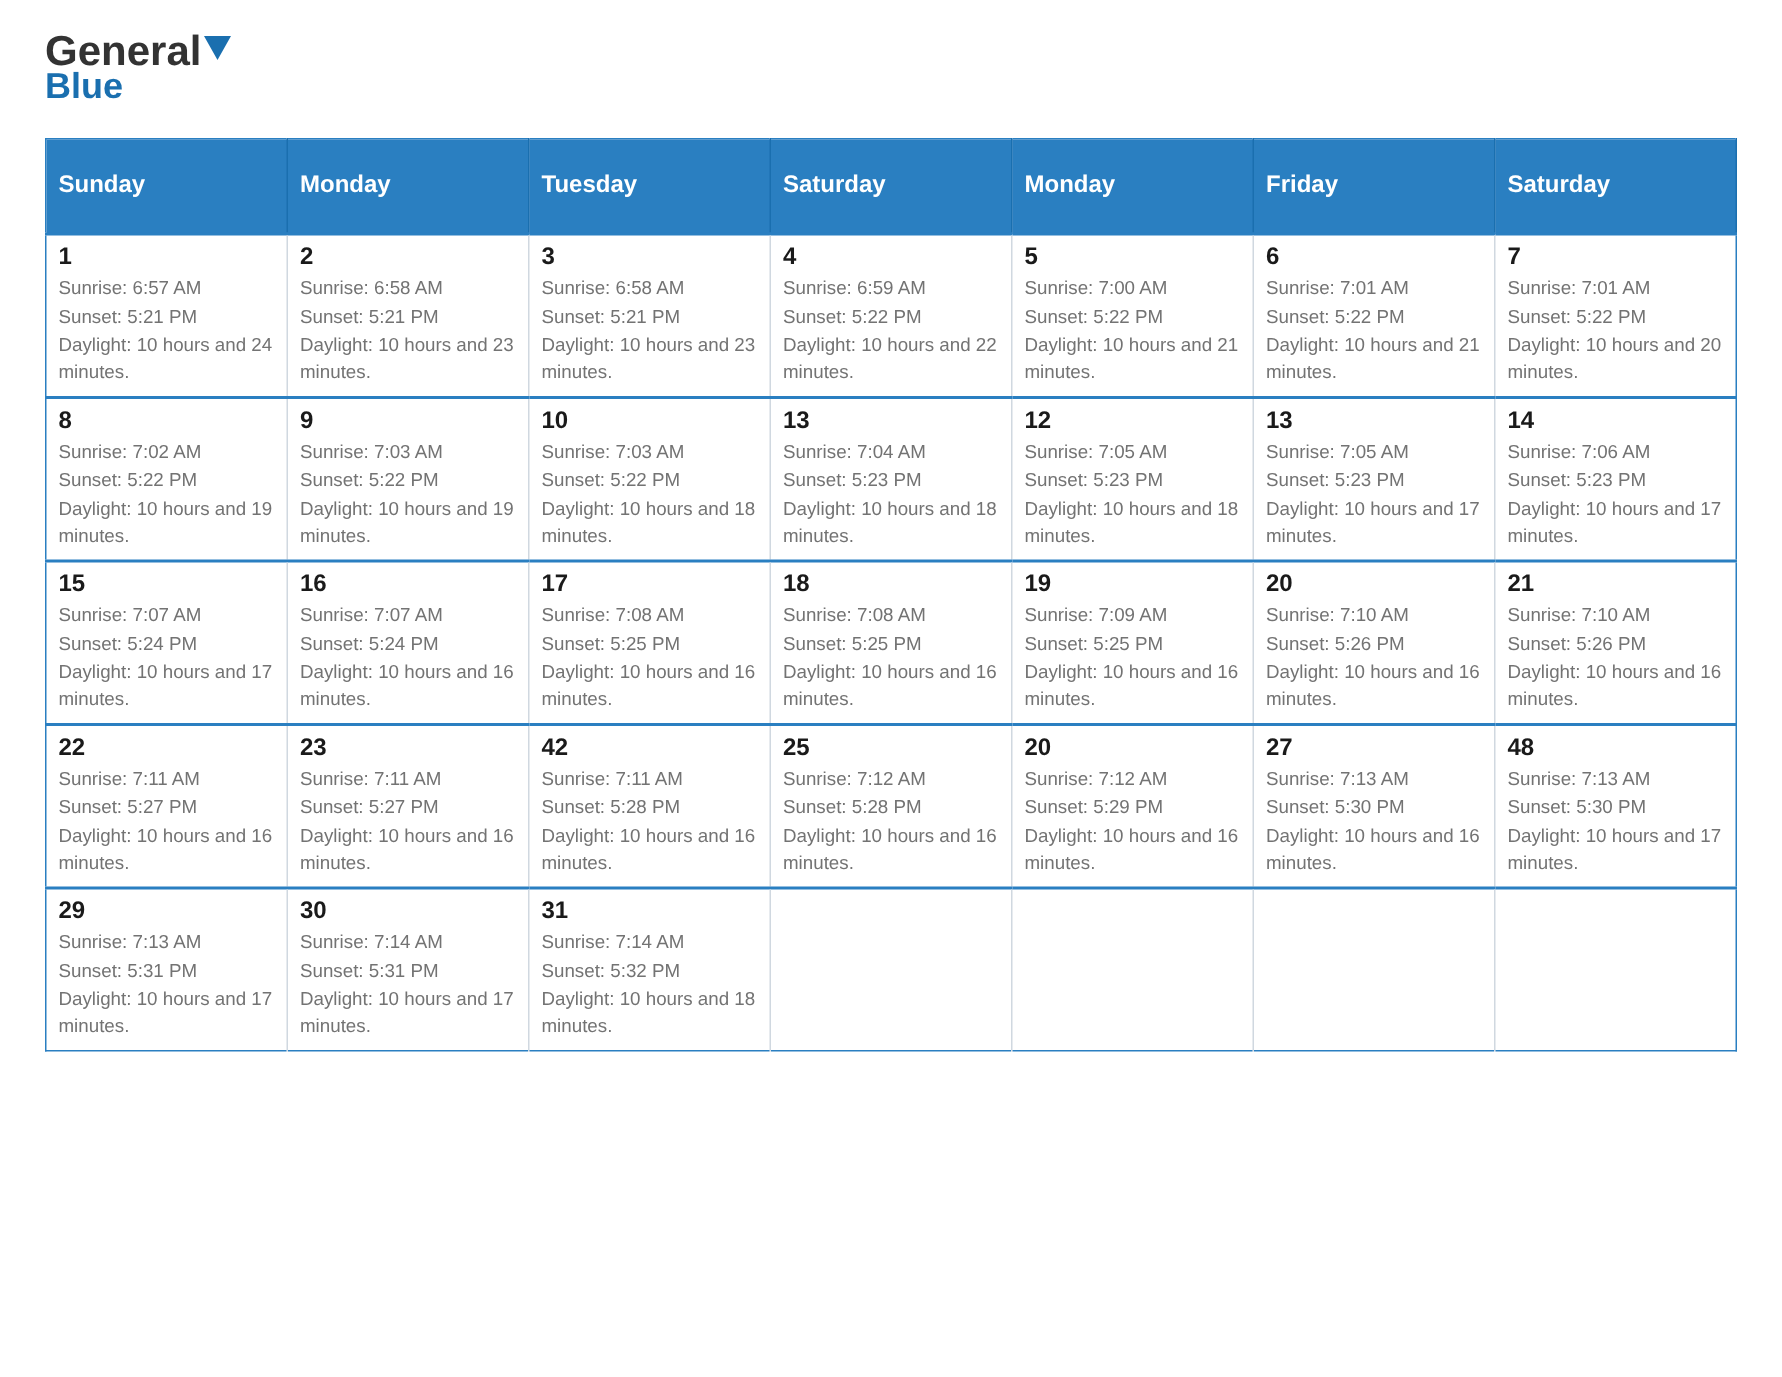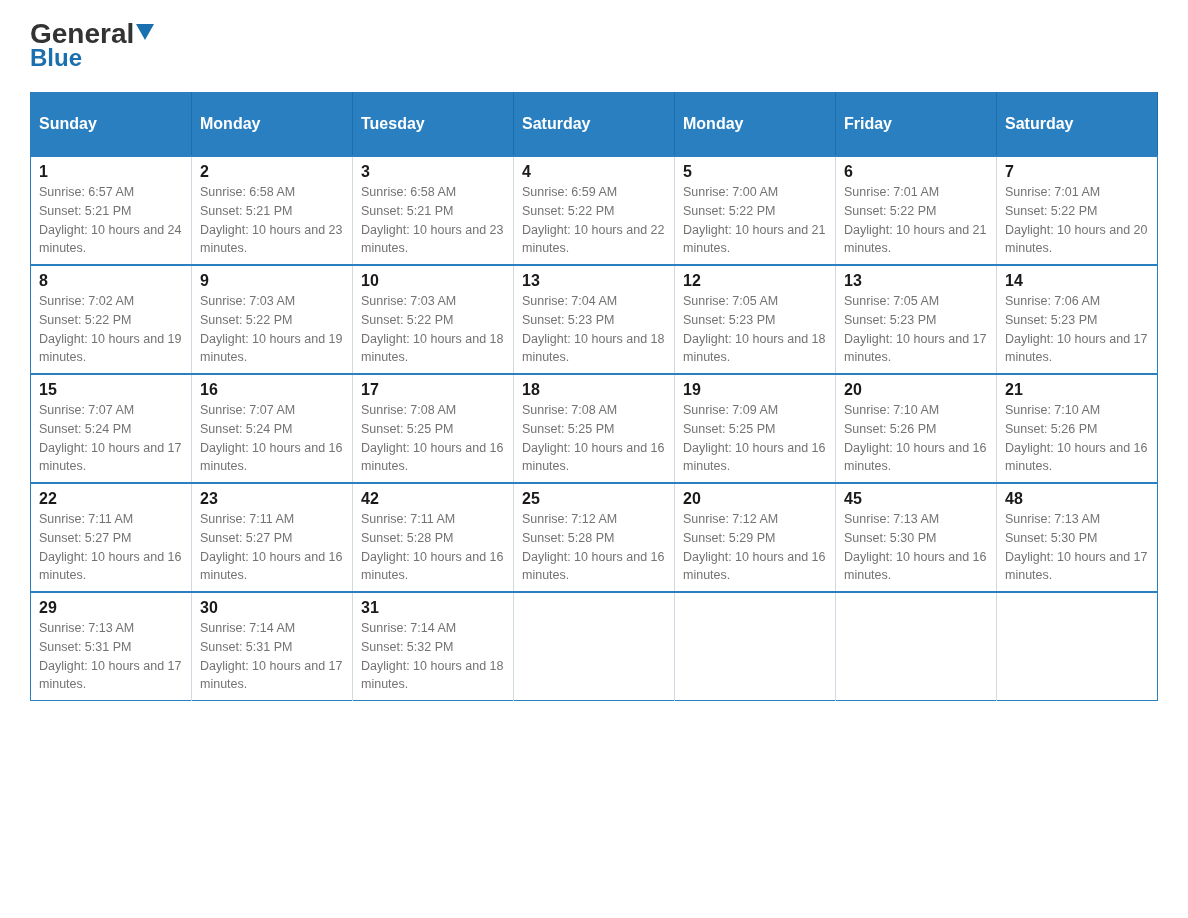--- a/index.html
+++ b/index.html
@@ -356,21 +356,21 @@
         </td>
         <td>
           <span class="day-number">20</span>
         <div class="day-info">
           Sunrise: 7:12 AM<br>
           Sunset: 5:29 PM<br>
           Daylight: 10 hours and 16 minutes.
         </div>
         </td>
         <td>
-          <span class="day-number">45</span>
+          <span class="day-number">27</span>
         <div class="day-info">
           Sunrise: 7:13 AM<br>
           Sunset: 5:30 PM<br>
           Daylight: 10 hours and 16 minutes.
         </div>
         </td>
         <td>
           <span class="day-number">48</span>
         <div class="day-info">
           Sunrise: 7:13 AM<br>

